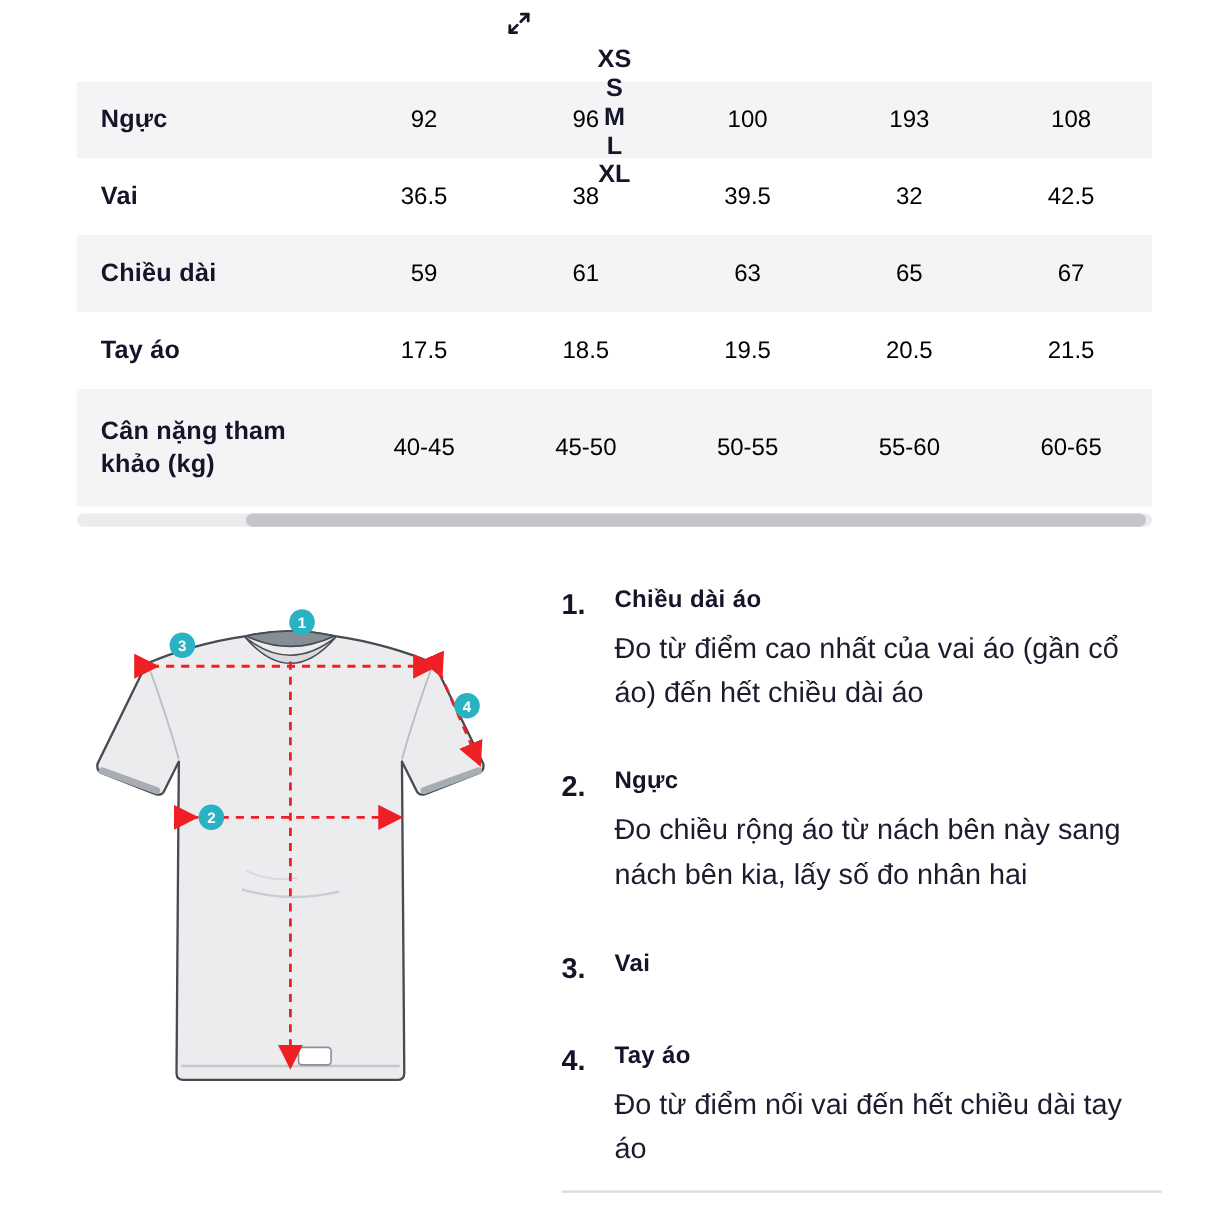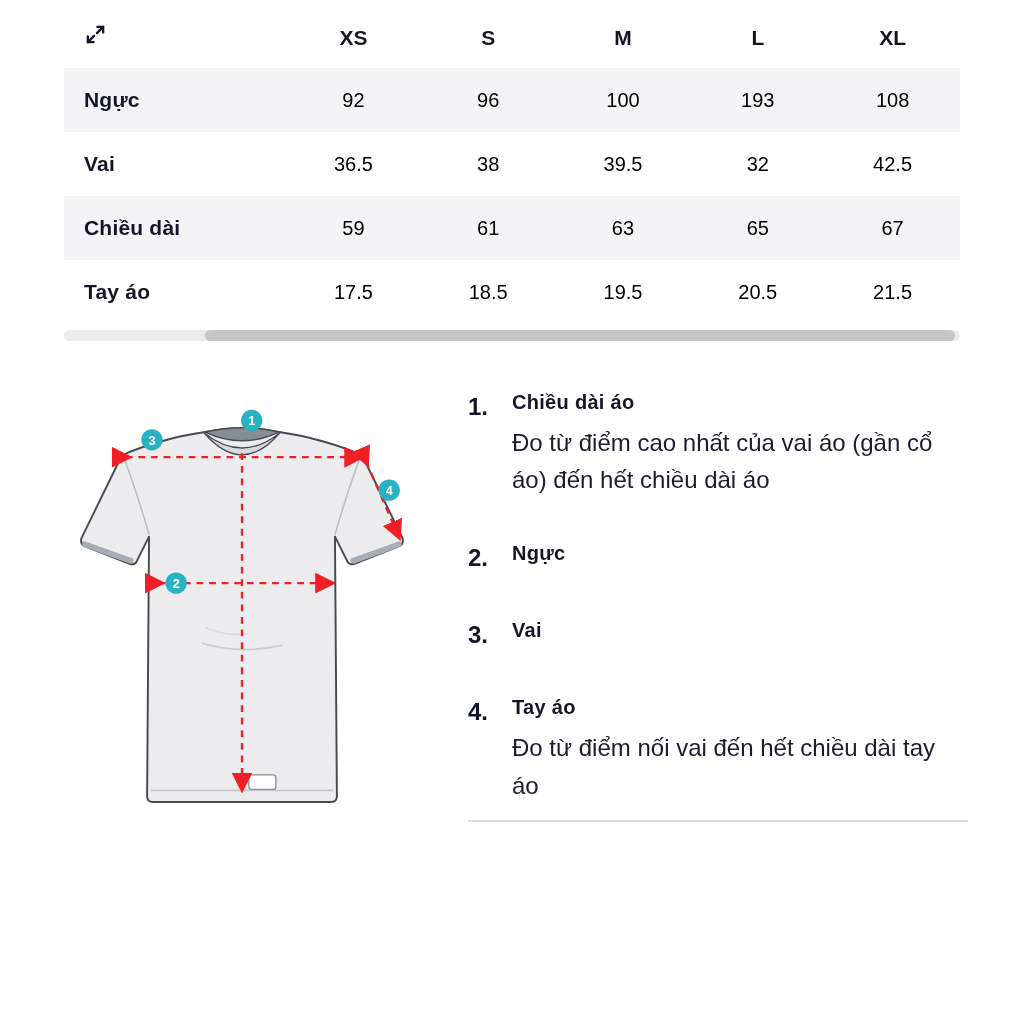--- a/index.html
+++ b/index.html
@@ -2,21 +2,21 @@
 <html><head>
 <meta charset="utf-8">
 <style>
   * { margin:0; padding:0; box-sizing:border-box; }
   html,body { width:1024px; height:1024px; background:#ffffff; overflow:hidden;
     font-family:"Liberation Sans","DejaVu Sans",sans-serif; color:#15152a; }
 
   
   .size-table { margin:8px 64px 0 64px; }
   .trow { display:flex; align-items:center; height:64px; }
-  .trow.thead { height:60px; }
+  .trow.thead { height:60px;flex-direction:column; }
   .trow.tall { height:98px; }
   .trow.alt { background:#f4f4f6; }
   .label-cell { width:222px; padding-left:20px; padding-right:10px;
     font-weight:700; font-size:21px; line-height:1.3; letter-spacing:.2px; }
   .col-cell { flex:1; text-align:center; font-weight:700; font-size:21px; }
   .val-cell { flex:1; text-align:center; font-size:20px; color:#000000; }
   .expand-btn { display:inline-flex; cursor:pointer; }
 
   
   .hscroll { position:relative; margin:6px 64px 0 64px; height:11px;
@@ -86,20 +86,28 @@
 
   <div class="trow">
     <div class="label-cell">Tay áo</div>
     <div class="val-cell">17.5</div>
     <div class="val-cell">18.5</div>
     <div class="val-cell">19.5</div>
     <div class="val-cell">20.5</div>
     <div class="val-cell">21.5</div>
   </div>
 
+  <div class="trow alt tall">
+    <div class="label-cell">Cân nặng tham khảo (kg)</div>
+    <div class="val-cell">40-45</div>
+    <div class="val-cell">45-50</div>
+    <div class="val-cell">50-55</div>
+    <div class="val-cell">55-60</div>
+    <div class="val-cell">60-65</div>
+  </div>
 </div>
 
 <div class="hscroll">
   <div class="hscroll-thumb"></div>
 </div>
 
 <div class="bottom">
 
   <div class="diagram-wrap">
     <svg viewBox="0 0 380 450" width="368" height="436">
@@ -155,20 +163,21 @@
       <div class="gnum">1.</div>
       <div>
         <div class="gtitle">Chiều dài áo</div>
         <div class="gdesc">Đo từ điểm cao nhất của vai áo (gần cổ áo) đến hết chiều dài áo</div>
       </div>
     </div>
     <div class="gitem">
       <div class="gnum">2.</div>
       <div>
         <div class="gtitle">Ngực</div>
+        <div class="gdesc">Đo chiều rộng áo từ nách bên này sang nách bên kia, lấy số đo nhân hai</div>
       </div>
     </div>
     <div class="gitem">
       <div class="gnum">3.</div>
       <div>
         <div class="gtitle">Vai</div>
       </div>
     </div>
     <div class="gitem last">
       <div class="gnum">4.</div>

